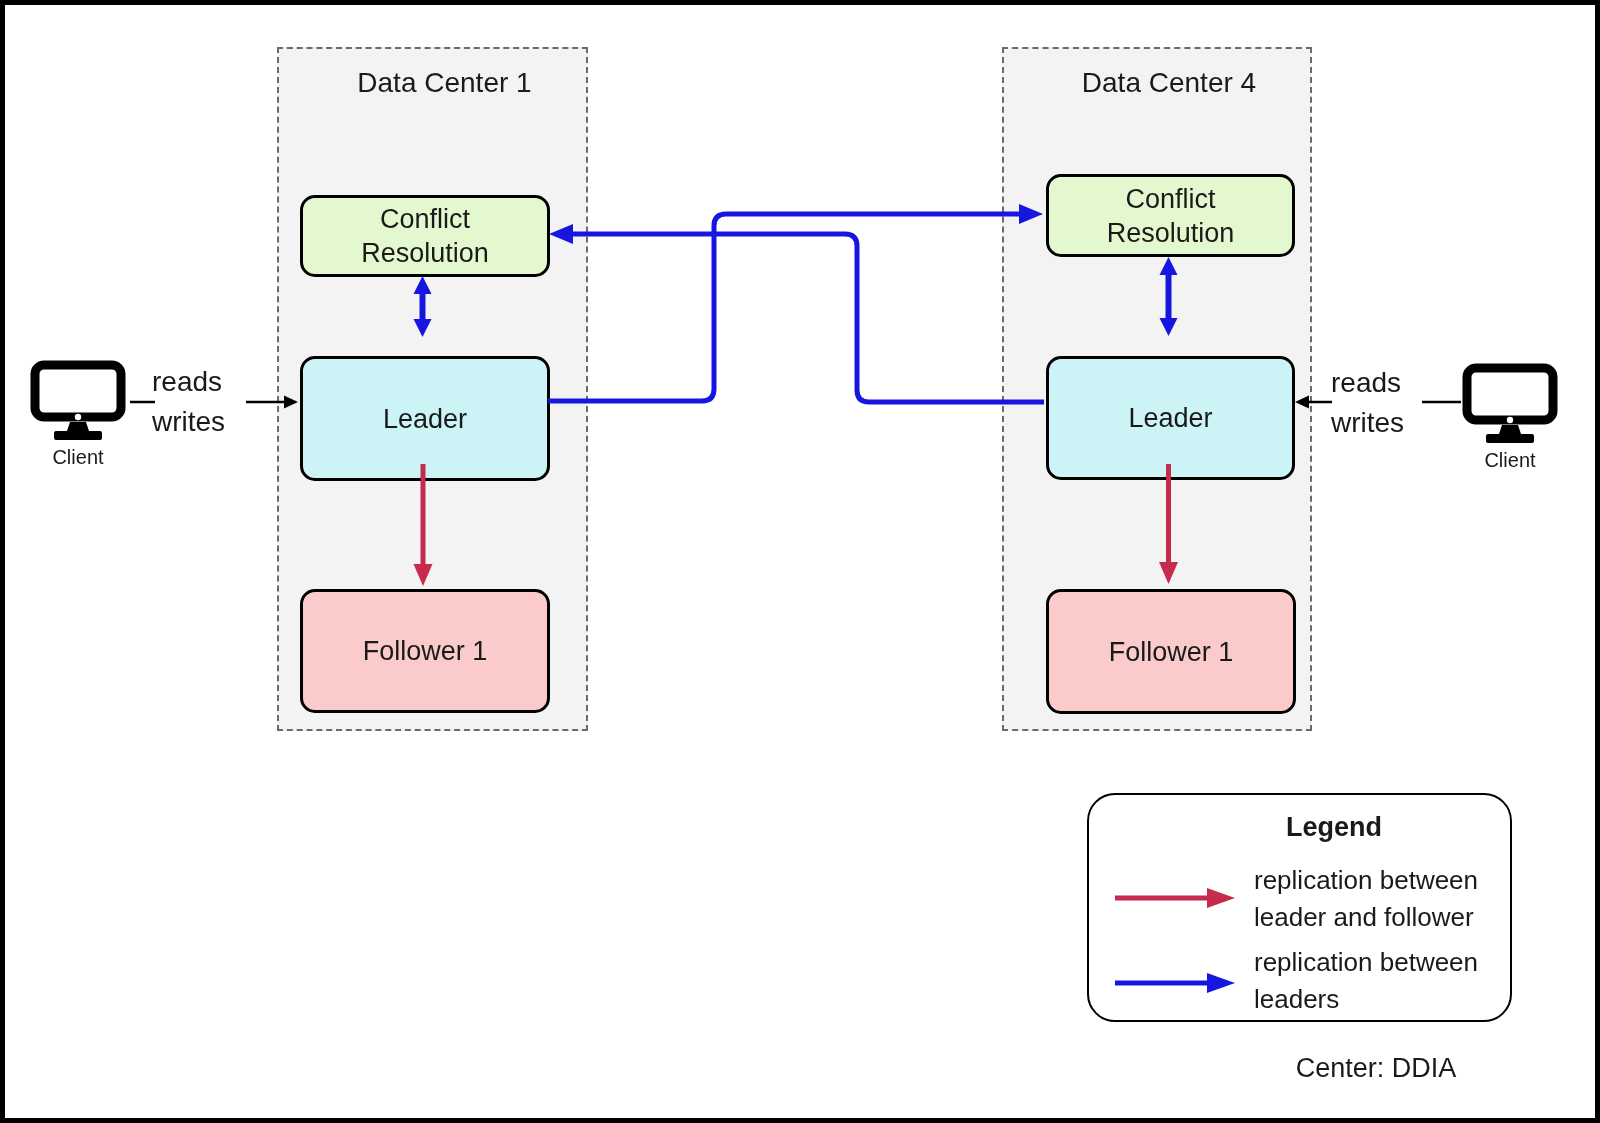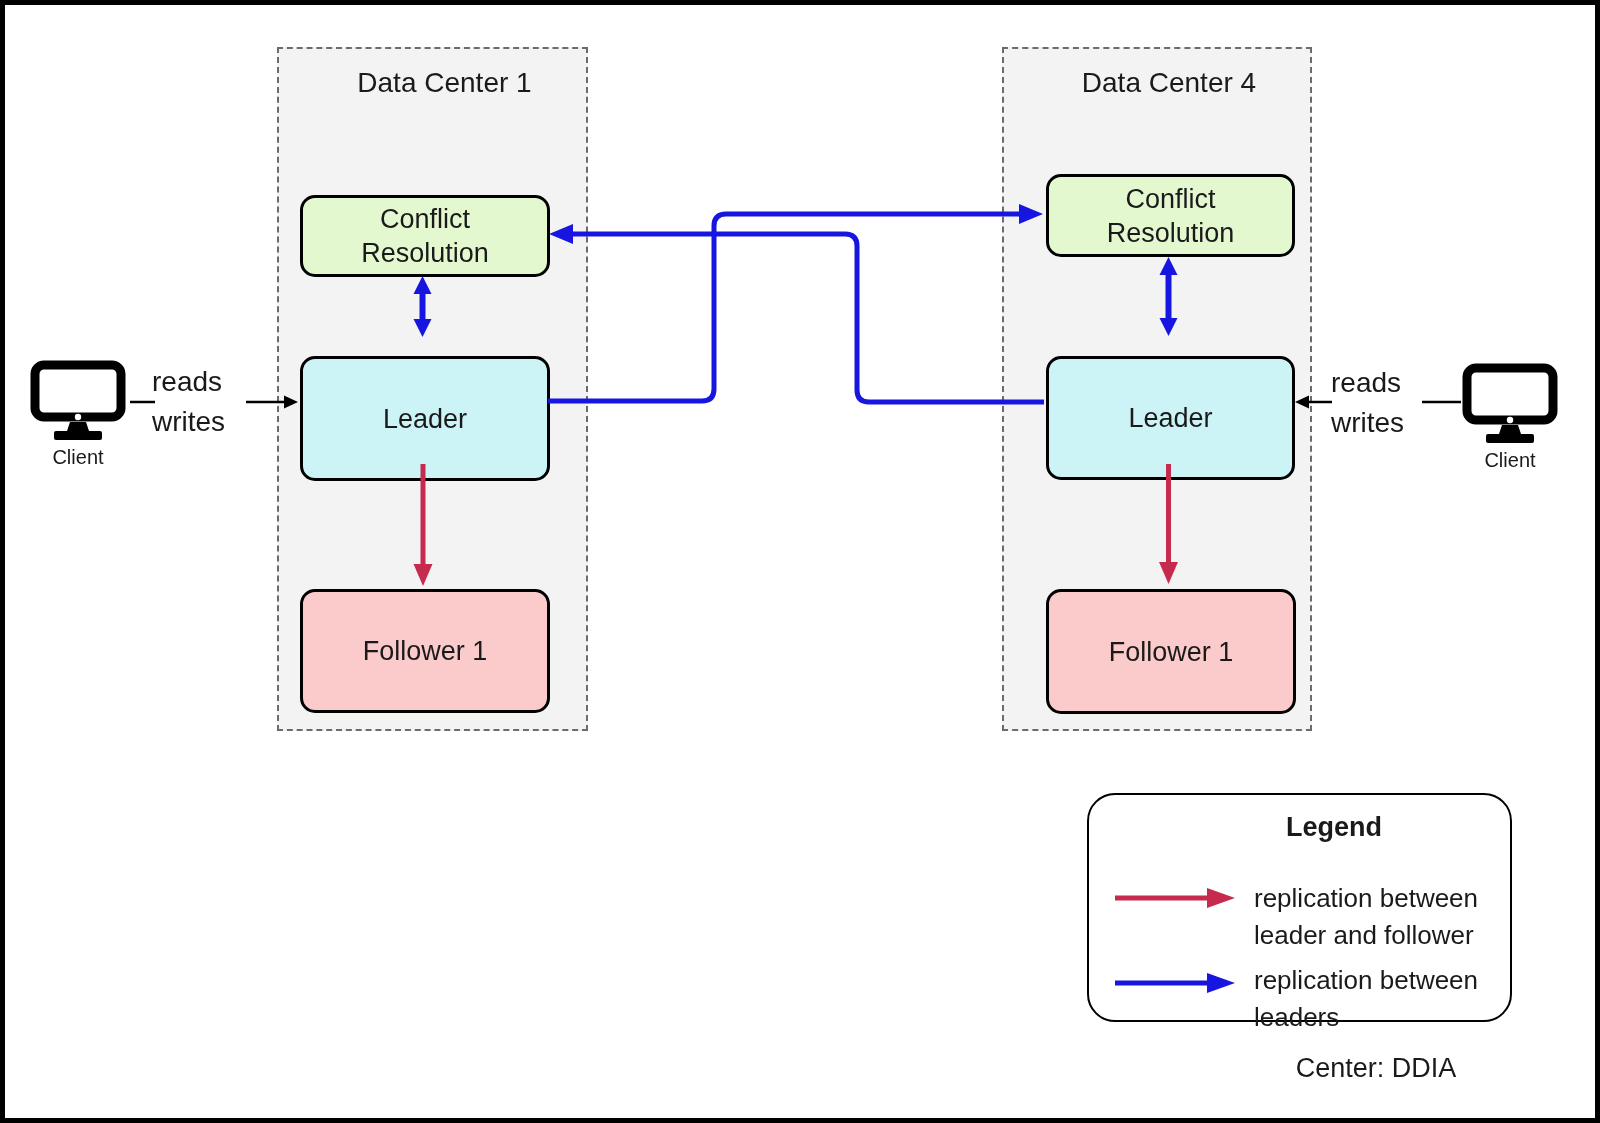--- a/index.html
+++ b/index.html
@@ -28,21 +28,21 @@
   .fill-red{fill:var(--red);stroke:none;}
   .stroke-black{stroke:#000;fill:none;}
   .fill-black{fill:#000;stroke:none;}
 
   .client{position:absolute;width:96px;text-align:center;}
   .client-label{position:absolute;top:86px;left:-12px;width:120px;text-align:center;font-size:20px;}
   .rw-label{position:absolute;width:95px;font-size:28px;line-height:40px;}
 
   .legend{position:absolute;left:1082px;top:788px;width:425px;height:229px;background:#fff;border:2.5px solid #000;border-radius:28px;z-index:11;}
   .legend-title{position:absolute;left:165px;top:17px;font-size:27px;font-weight:bold;margin-left:32px;}
-  .legend-text{position:absolute;left:165px;width:252px;font-size:26px;line-height:37px;margin-top:18px;}
+  .legend-text{position:absolute;left:165px;width:252px;font-size:26px;line-height:37px;}
   .legend-arrow{position:absolute;left:24px;width:126px;height:26px;}
 
   .source-note{position:absolute;left:1266px;top:1048px;width:210px;text-align:center;font-size:27px;z-index:11;}
 </style>
 </head>
 <body>
 
 <div class="canvas">
 
   <div class="dc" style="left:272px;top:42px;width:311px;height:684px;">

